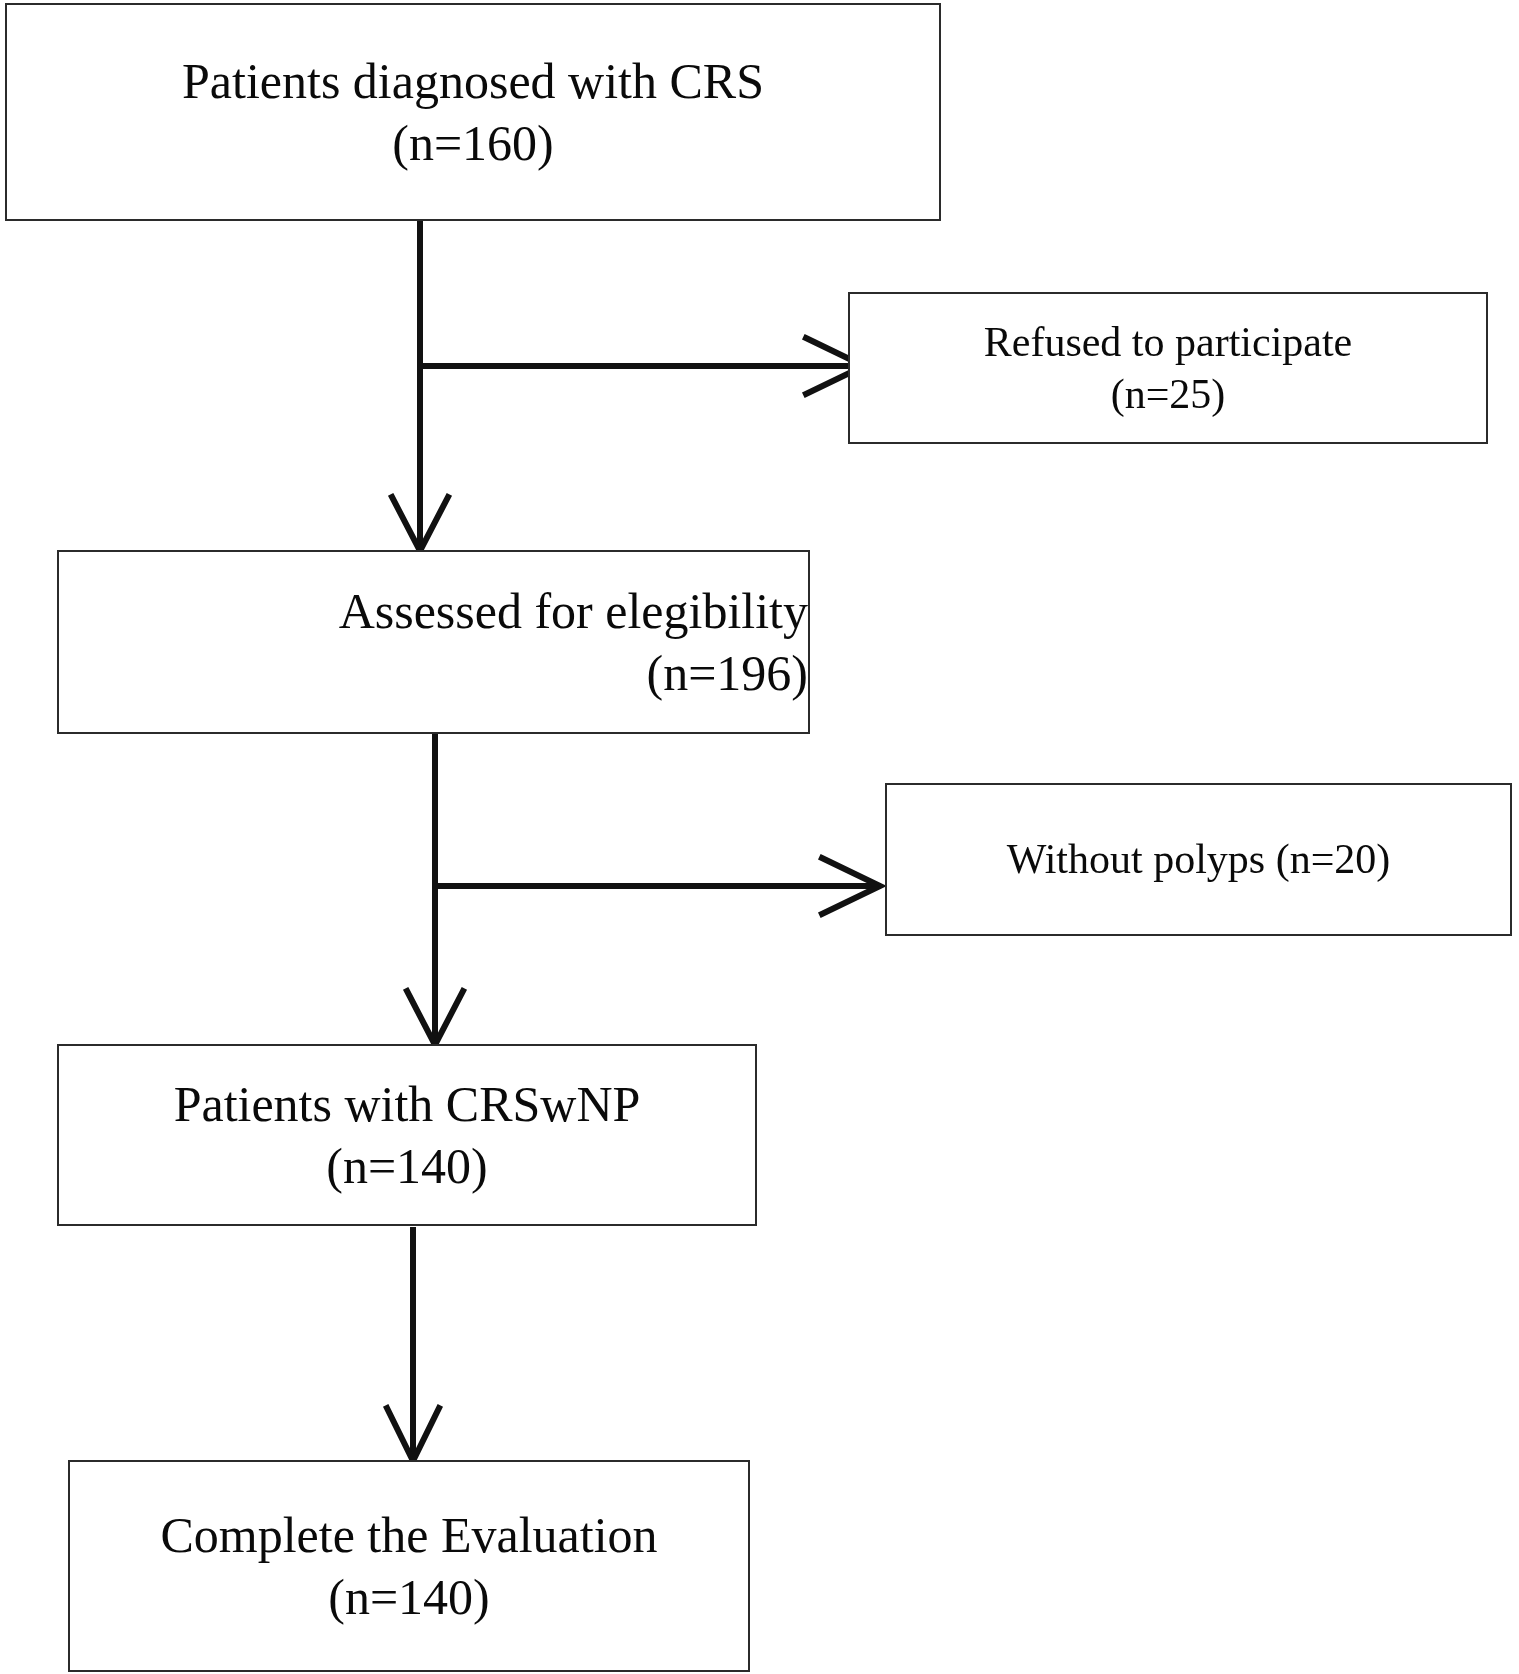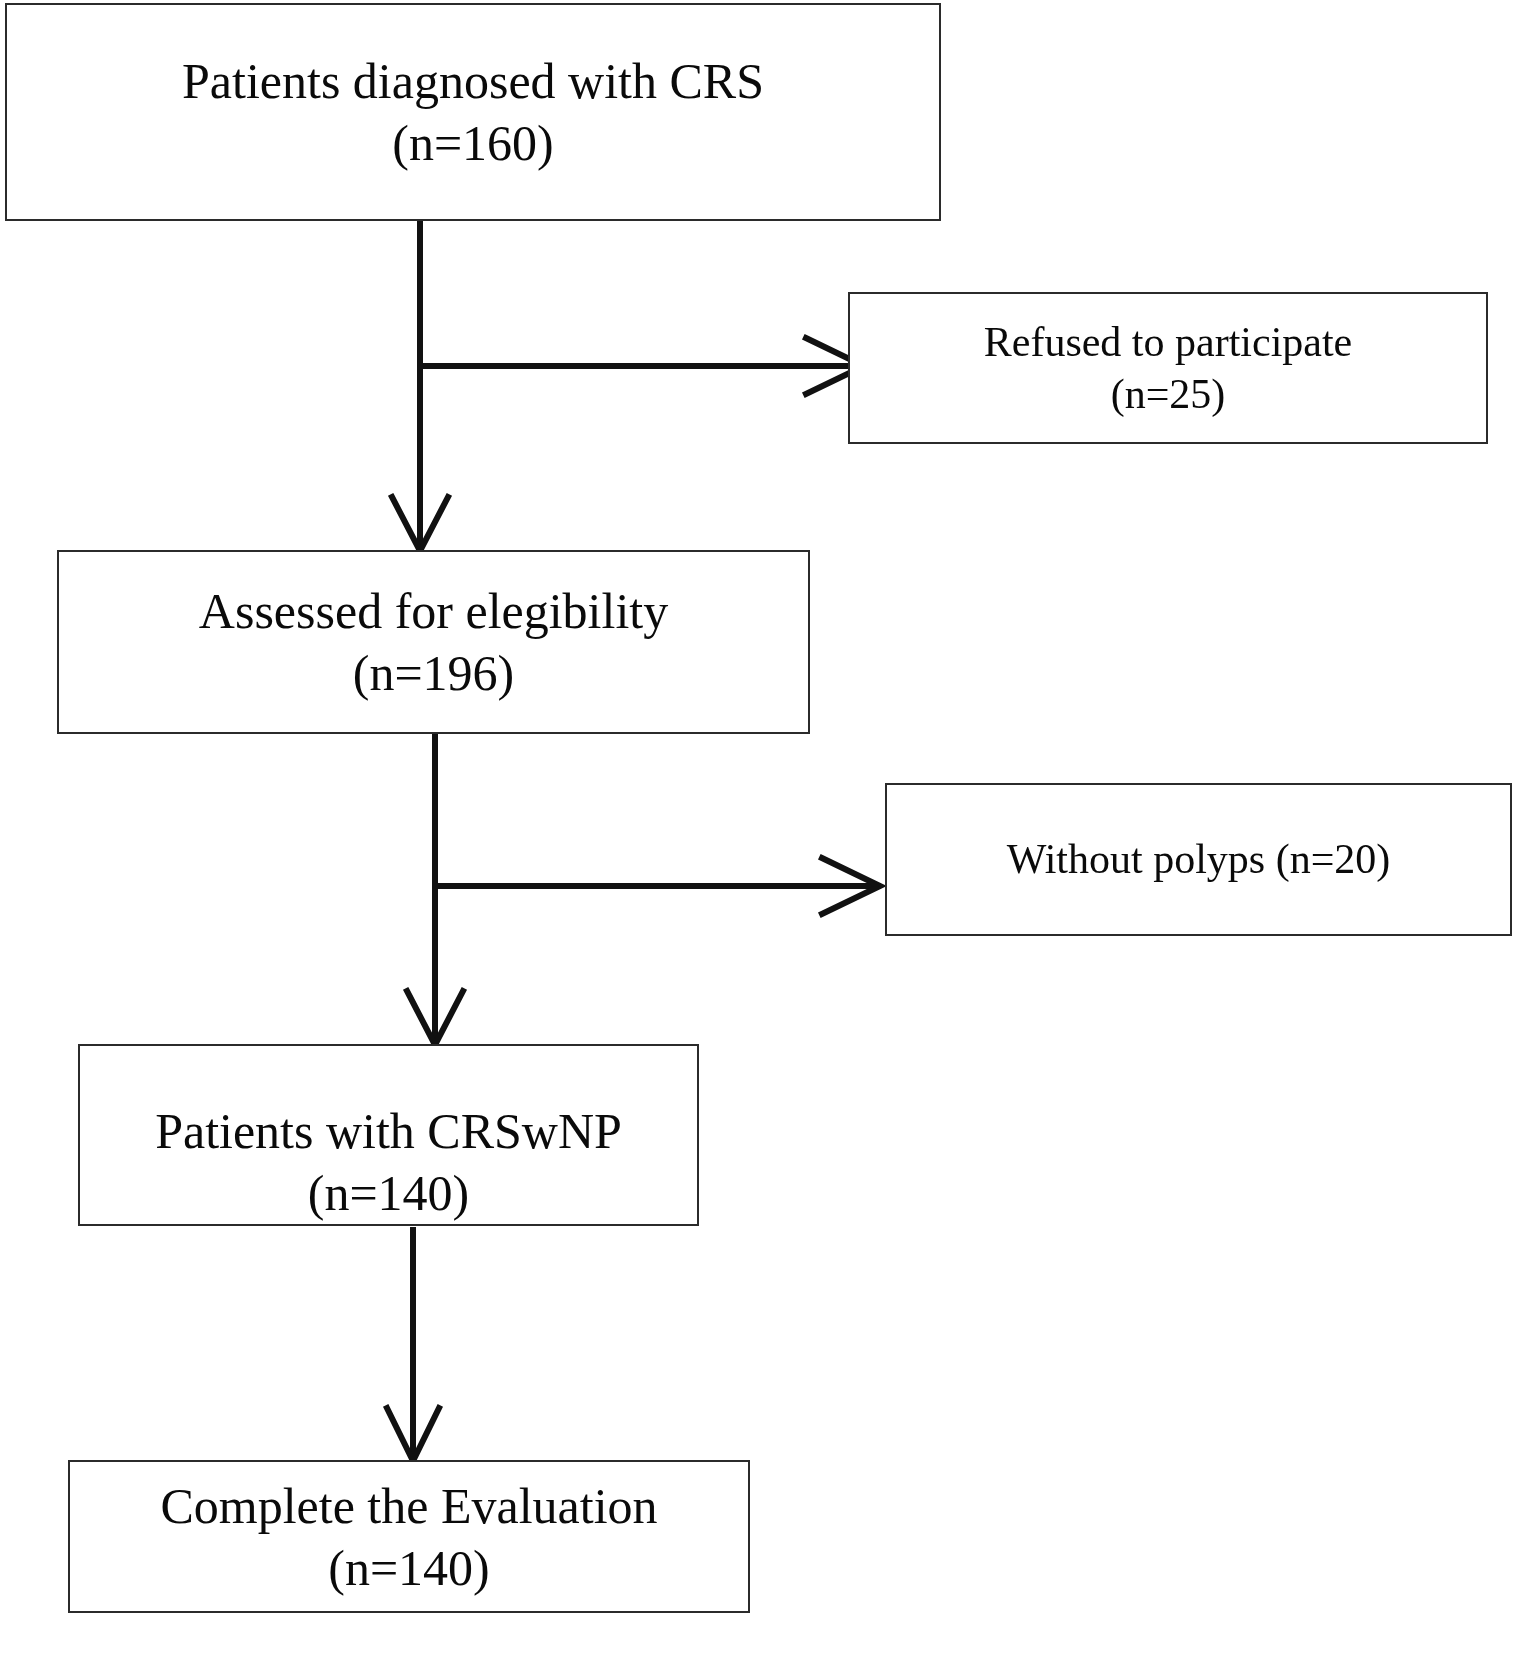--- a/index.html
+++ b/index.html
@@ -33,24 +33,24 @@
   .node .line2 {
     display: block;
     white-space: nowrap;
   }
   .fs-big { font-size: 50px; }
   .fs-mid { font-size: 42px; }
 
   
   #node-crs        { left: 5px;   top: 3px;    width: 936px; height: 218px; }
   #node-refused    { left: 848px; top: 292px;  width: 640px; height: 152px; }
-  #node-assessed   { left: 57px;  top: 550px;  width: 753px; height: 184px; }
+  #node-assessed   { left: 57px;  top: 550px;  width: 753px; height: 184px; align-items: flex-end; }
   #node-nopolyps   { left: 885px; top: 783px;  width: 627px; height: 153px; }
-  #node-crswnp     { left: 78px;  top: 1044px; width: 621px; height: 182px; justify-content: flex-end; }
-  #node-complete   { left: 68px;  top: 1460px; width: 682px; height: 153px; text-align: right; }
+  #node-crswnp     { left: 57px;  top: 1044px; width: 700px; height: 182px; }
+  #node-complete   { left: 68px;  top: 1460px; width: 682px; height: 212px; text-align: right; }
 
   
   #connectors {
     position: absolute;
     left: 0;
     top: 0;
     width: 1519px;
     height: 1674px;
     pointer-events: none;
   }

